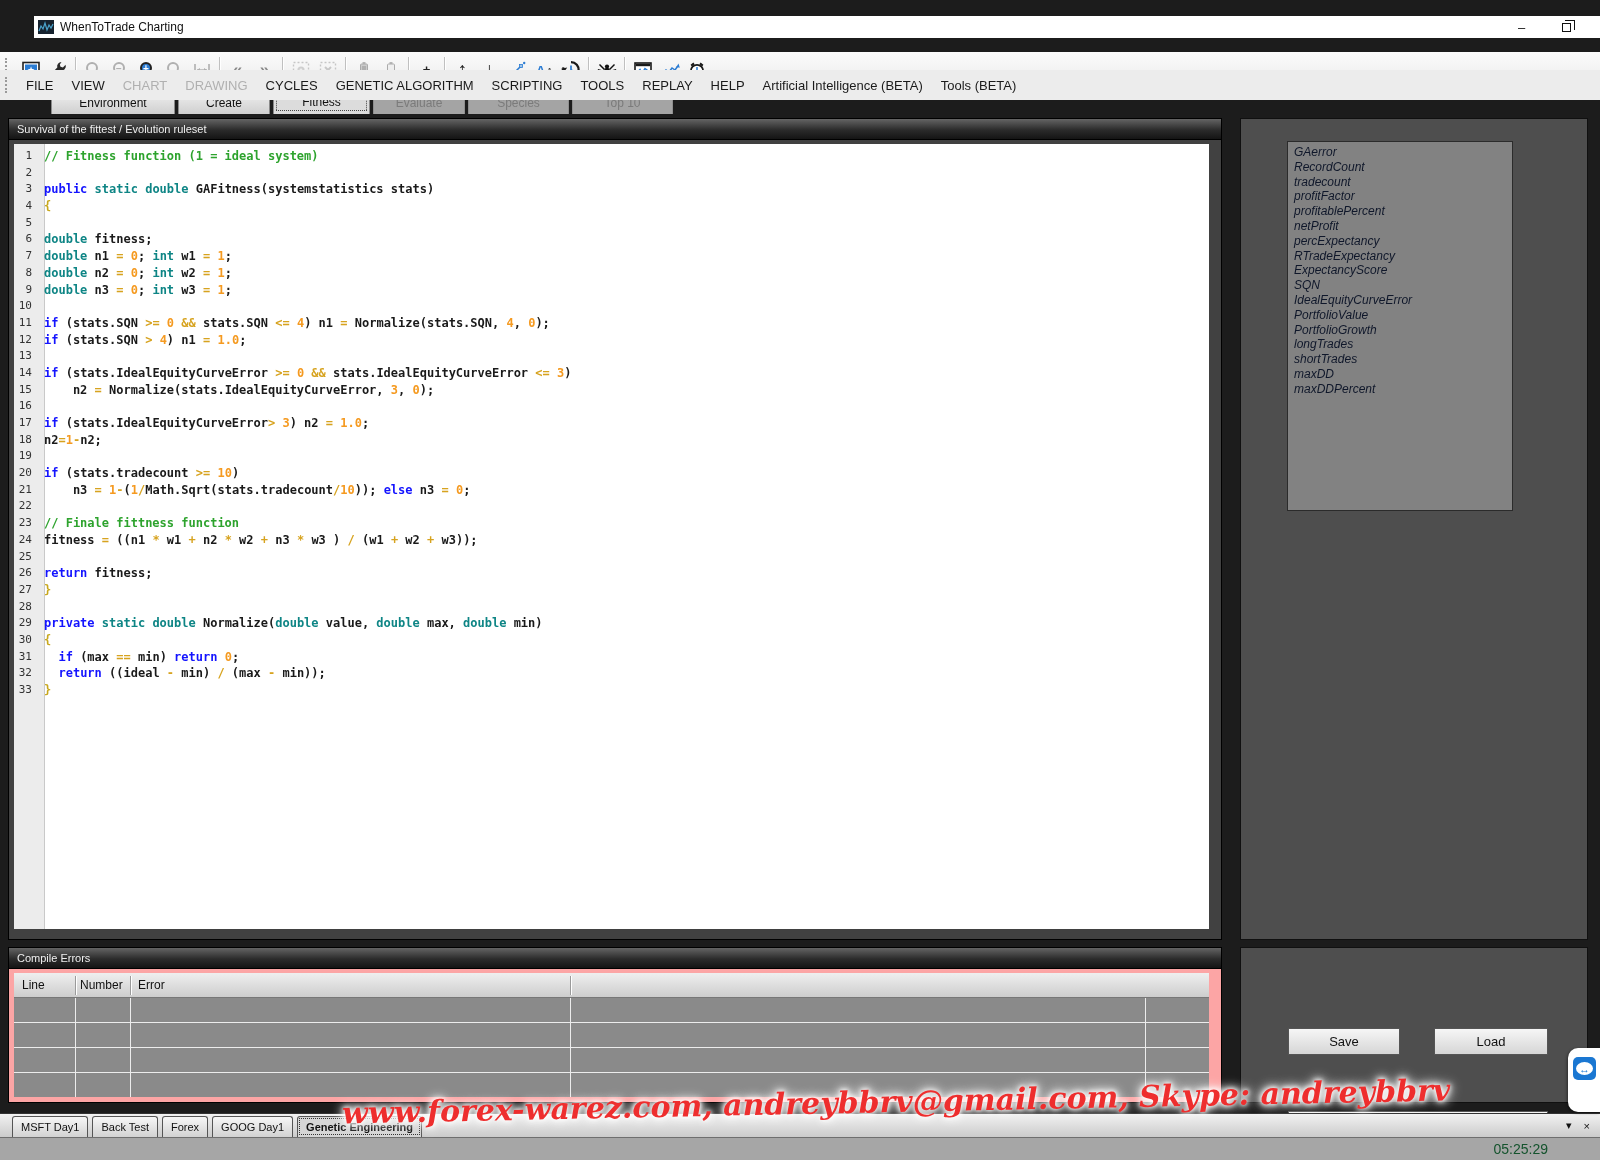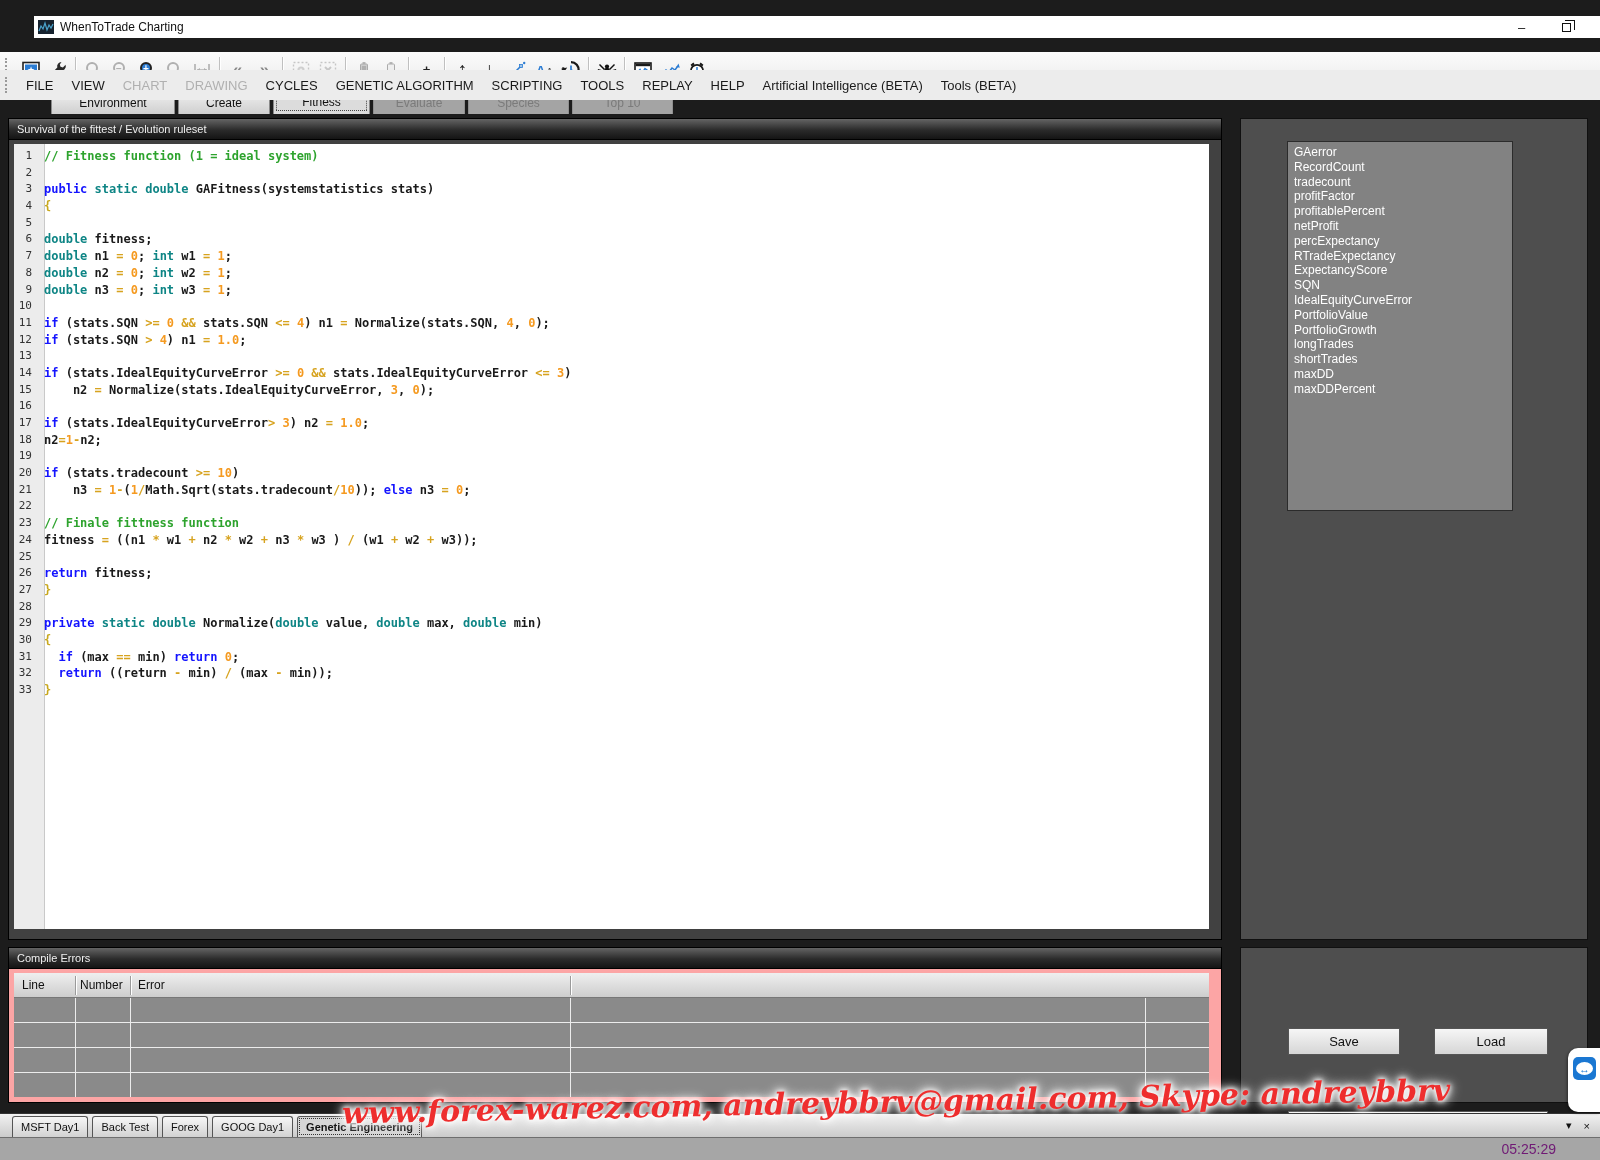--- a/index.html
+++ b/index.html
@@ -61,21 +61,21 @@
       font-weight:bold;white-space:pre;line-height:16.7px;}
   .ln{flex:0 0 24px;padding-right:6px;text-align:right;font-weight:normal;font-size:11px;color:#333;}
   .ct{padding-left:6px;}
   .c{color:#2da32d}.k{color:#1414ff}.t{color:#0e8585}.n{color:#f59a20}
   .o{color:#d7a31f}.p{color:#1a1a1a}.b{color:#c8a81e}
 
   
   .right-top{position:absolute;left:1240px;top:118px;width:348px;height:822px;
              background:#4e4e4e;border:1px solid #101010;}
   .listbox{position:absolute;left:46px;top:22px;width:226px;height:370px;background:#828282;
-           border:1px solid #2b2b2b;color:#ffffff;font-size:12px;padding:3px 0 0 6px;overflow:hidden;}
+           border:1px solid #2b2b2b;color:#0f172a;font-size:12px;padding:3px 0 0 6px;overflow:hidden;font-style:italic;}
   .lbi{height:14.8px;line-height:14.8px;}
 
   
   .compile-panel{position:absolute;left:8px;top:947px;width:1214px;height:156px;
                  background:#fca5a5;border:1px solid #000;}
   .grid-head{position:absolute;left:5px;right:12px;top:25px;height:25px;
              background:linear-gradient(#efefef,#cdcdcd);border-bottom:1px solid #777;
              font-size:12px;color:#111;}
   .gh-label{position:absolute;top:5px;}
   .gh-sep{position:absolute;top:3px;width:1px;height:19px;background:#9a9a9a;box-shadow:1px 0 0 #fff;}
@@ -97,21 +97,21 @@
                background:linear-gradient(#f2f2f2,#cbcbcb);border-top:1px solid #333;}
   .btabs{position:absolute;left:12px;top:2px;display:flex;gap:4px;}
   .btab{height:21px;padding:0 8px;border:1px solid #555;border-bottom:none;border-radius:3px 3px 0 0;
         background:linear-gradient(#f7f7f7,#d2d2d2);font-size:11px;color:#111;
         display:flex;align-items:center;}
   .btab.active{font-weight:bold;background:#d6d6d6;outline:1px dotted #333;outline-offset:-3px;}
   .strip-controls{position:absolute;right:10px;top:5px;display:flex;gap:12px;font-size:11px;
                   color:#111;align-items:center;}
   .statusbar{position:absolute;left:0;top:1137px;width:100%;height:23px;background:#a6a6a6;
              border-top:1px solid #6e6e6e;}
-  .clock{position:absolute;right:44px;top:3px;font-size:14px;color:#701a75;}
+  .clock{position:absolute;right:52px;top:3px;font-size:14px;color:#14532d;}
 
   
   .watermark{position:absolute;left:342px;top:1084px;font-family:"DejaVu Serif",serif;
              font-style:italic;font-weight:bold;font-size:30px;color:#ee2e2e;white-space:nowrap;
              transform:rotate(-1.2deg);z-index:40;pointer-events:none;
              text-shadow:0 0 4px #fff,0 0 7px #fff,0 0 11px #fff,0 0 14px #fff;}
   .tv-popup{position:absolute;left:1568px;top:1048px;width:32px;height:64px;background:#fff;
             border-radius:10px 0 0 10px;box-shadow:-1px 1px 3px rgba(0,0,0,.45);z-index:41;}
   .tv-icon{position:absolute;left:5px;top:9px;width:23px;height:23px;background:#1a77d2;
            border-radius:5px;display:flex;align-items:center;justify-content:center;}
@@ -359,21 +359,21 @@
           <div class="cl"><span class="ln">22</span><span class="ct"></span></div>
           <div class="cl"><span class="ln">23</span><span class="ct"><span class="c">// Finale fittness function</span></span></div>
           <div class="cl"><span class="ln">24</span><span class="ct"><span class="p">fitness </span><span class="o">= </span><span class="p">((n1 </span><span class="o">* </span><span class="p">w1 </span><span class="o">+ </span><span class="p">n2 </span><span class="o">* </span><span class="p">w2 </span><span class="o">+ </span><span class="p">n3 </span><span class="o">* </span><span class="p">w3 ) </span><span class="o">/ </span><span class="p">(w1 </span><span class="o">+ </span><span class="p">w2 </span><span class="o">+ </span><span class="p">w3));</span></span></div>
           <div class="cl"><span class="ln">25</span><span class="ct"></span></div>
           <div class="cl"><span class="ln">26</span><span class="ct"><span class="k">return </span><span class="p">fitness;</span></span></div>
           <div class="cl"><span class="ln">27</span><span class="ct"><span class="b">}</span></span></div>
           <div class="cl"><span class="ln">28</span><span class="ct"></span></div>
           <div class="cl"><span class="ln">29</span><span class="ct"><span class="k">private </span><span class="t">static </span><span class="t">double </span><span class="p">Normalize(</span><span class="t">double </span><span class="p">value, </span><span class="t">double </span><span class="p">max, </span><span class="t">double </span><span class="p">min)</span></span></div>
           <div class="cl"><span class="ln">30</span><span class="ct"><span class="b">{</span></span></div>
           <div class="cl"><span class="ln">31</span><span class="ct"><span class="p">  </span><span class="k">if </span><span class="p">(max </span><span class="o">== </span><span class="p">min) </span><span class="k">return </span><span class="n">0</span><span class="p">;</span></span></div>
-          <div class="cl"><span class="ln">32</span><span class="ct"><span class="p">  </span><span class="k">return </span><span class="p">((return </span><span class="o">- </span><span class="p">min) </span><span class="o">/ </span><span class="p">(max </span><span class="o">- </span><span class="p">min));</span></span></div>
+          <div class="cl"><span class="ln">32</span><span class="ct"><span class="p">  </span><span class="k">return </span><span class="p">((ideal </span><span class="o">- </span><span class="p">min) </span><span class="o">/ </span><span class="p">(max </span><span class="o">- </span><span class="p">min));</span></span></div>
           <div class="cl"><span class="ln">33</span><span class="ct"><span class="b">}</span></span></div>
         </div>
     </div>
   </div>
 
   <div class="right-top">
     <div id="statslist" class="listbox">
         <div class="lbi">GAerror</div>
         <div class="lbi">RecordCount</div>
         <div class="lbi">tradecount</div>

